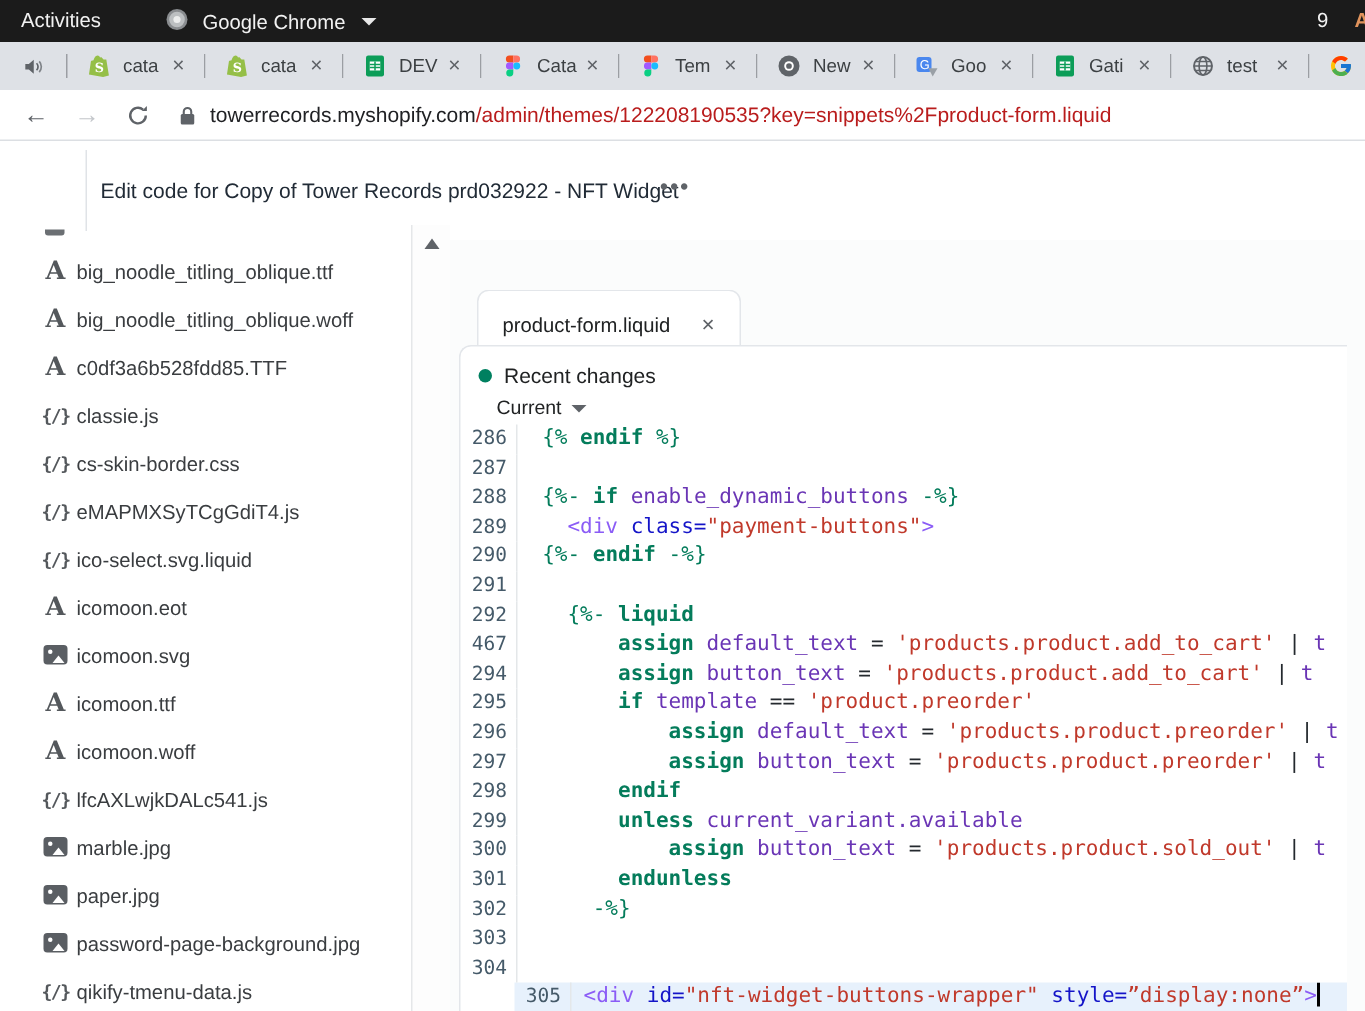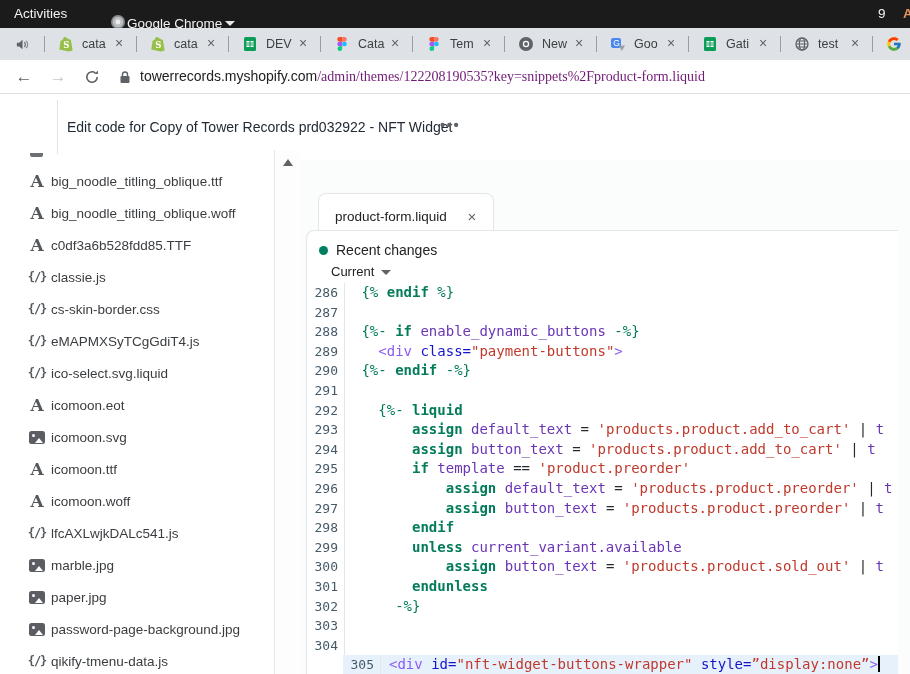--- a/index.html
+++ b/index.html
@@ -3,21 +3,21 @@
 <meta charset="utf-8">
 <style>
   * { margin:0; padding:0; box-sizing:border-box; }
   html,body { width:910px; height:674px; overflow:hidden; background:#fff;
               font-family:"Liberation Sans", sans-serif; }
 
   
   #gnome-bar { position:absolute; left:0; top:0; width:910px; height:28px;
                background:#1b1b1b; color:#f2f2f2; font-size:13.5px; }
   #activities { position:absolute; left:14px; top:0; line-height:28px; }
-  #chrome-menu { position:absolute; left:110px; top:9px; height:28px; display:flex; align-items:center; gap:1px; }
+  #chrome-menu { position:absolute; left:110px; top:0; height:28px; display:flex; align-items:center; gap:9px; }
   #chrome-menu .ddn { width:0; height:0; border-left:5px solid transparent; border-right:5px solid transparent;
                       border-top:5px solid #e8e8e8; margin-left:2px; }
   #clock { position:absolute; left:878px; top:0; line-height:28px; font-size:13.5px; }
   #clock-partial { position:absolute; left:903px; top:0; width:7px; line-height:28px; overflow:hidden;
                    color:#e0935c; font-weight:bold; }
 
   
   #tabstrip { position:absolute; left:0; top:28px; width:910px; height:32px; background:#dee1e6; }
   #speaker-zone { position:absolute; left:0; top:0; width:45px; height:32px; display:flex;
                   align-items:center; justify-content:center; }
@@ -36,21 +36,21 @@
              border-bottom:1px solid #dcdfe3; }
   .navic { position:absolute; top:7px; width:20px; height:20px; text-align:center; line-height:20px;
            font-size:17px; color:#5f6368; }
   #nav-back { left:14px; }
   #nav-fwd  { left:48px; color:#c4c7cb; }
   #nav-reload { left:82px; top:9px; }
   #lock-icon { position:absolute; left:119px; top:10px; }
   #url-bar { position:absolute; left:140px; top:0; height:33px; line-height:33px; font-size:14px;
              white-space:nowrap; }
   #url-domain { color:#202124; }
-  #url-path { color:#701a75;font-family:Liberation Serif, serif; }
+  #url-path { color:#b91c1c; }
 
   
   #page-header { position:absolute; left:0; top:94px; width:910px; height:66px; background:#fff; }
   #exit-btn { position:absolute; left:18px; top:115px; width:24px; height:24px; }
   #header-divider { position:absolute; left:57px; top:6px; height:54px; border-left:1px solid #e0e3e7; }
   #page-title { position:absolute; left:67px; top:0; line-height:66px; font-size:14px; color:#212b36; }
   #header-menu { position:absolute; left:440px; top:0; line-height:62px; font-size:15px; letter-spacing:1.5px;
                  color:#5f6368; font-weight:bold; }
 
   
@@ -377,21 +377,21 @@
       </div>
       <div class="cl">
         <span class="ln">291</span>
         <span class="lc"></span>
       </div>
       <div class="cl">
         <span class="ln">292</span>
         <span class="lc"><span class="tk-delim">   {%- </span><span class="tk-kw">liquid</span></span>
       </div>
       <div class="cl">
-        <span class="ln">293</span>
+        <span class="ln">467</span>
         <span class="lc"><span class="tk-kw">       assign</span><span class="tk-var"> default_text </span><span class="tk-op">= </span><span class="tk-str">'products.product.add_to_cart'</span><span class="tk-op"> | </span><span class="tk-var">t</span></span>
       </div>
       <div class="cl">
         <span class="ln">294</span>
         <span class="lc"><span class="tk-kw">       assign</span><span class="tk-var"> button_text </span><span class="tk-op">= </span><span class="tk-str">'products.product.add_to_cart'</span><span class="tk-op"> | </span><span class="tk-var">t</span></span>
       </div>
       <div class="cl">
         <span class="ln">295</span>
         <span class="lc"><span class="tk-kw">       if</span><span class="tk-var"> template </span><span class="tk-op">== </span><span class="tk-str">'product.preorder'</span></span>
       </div>

